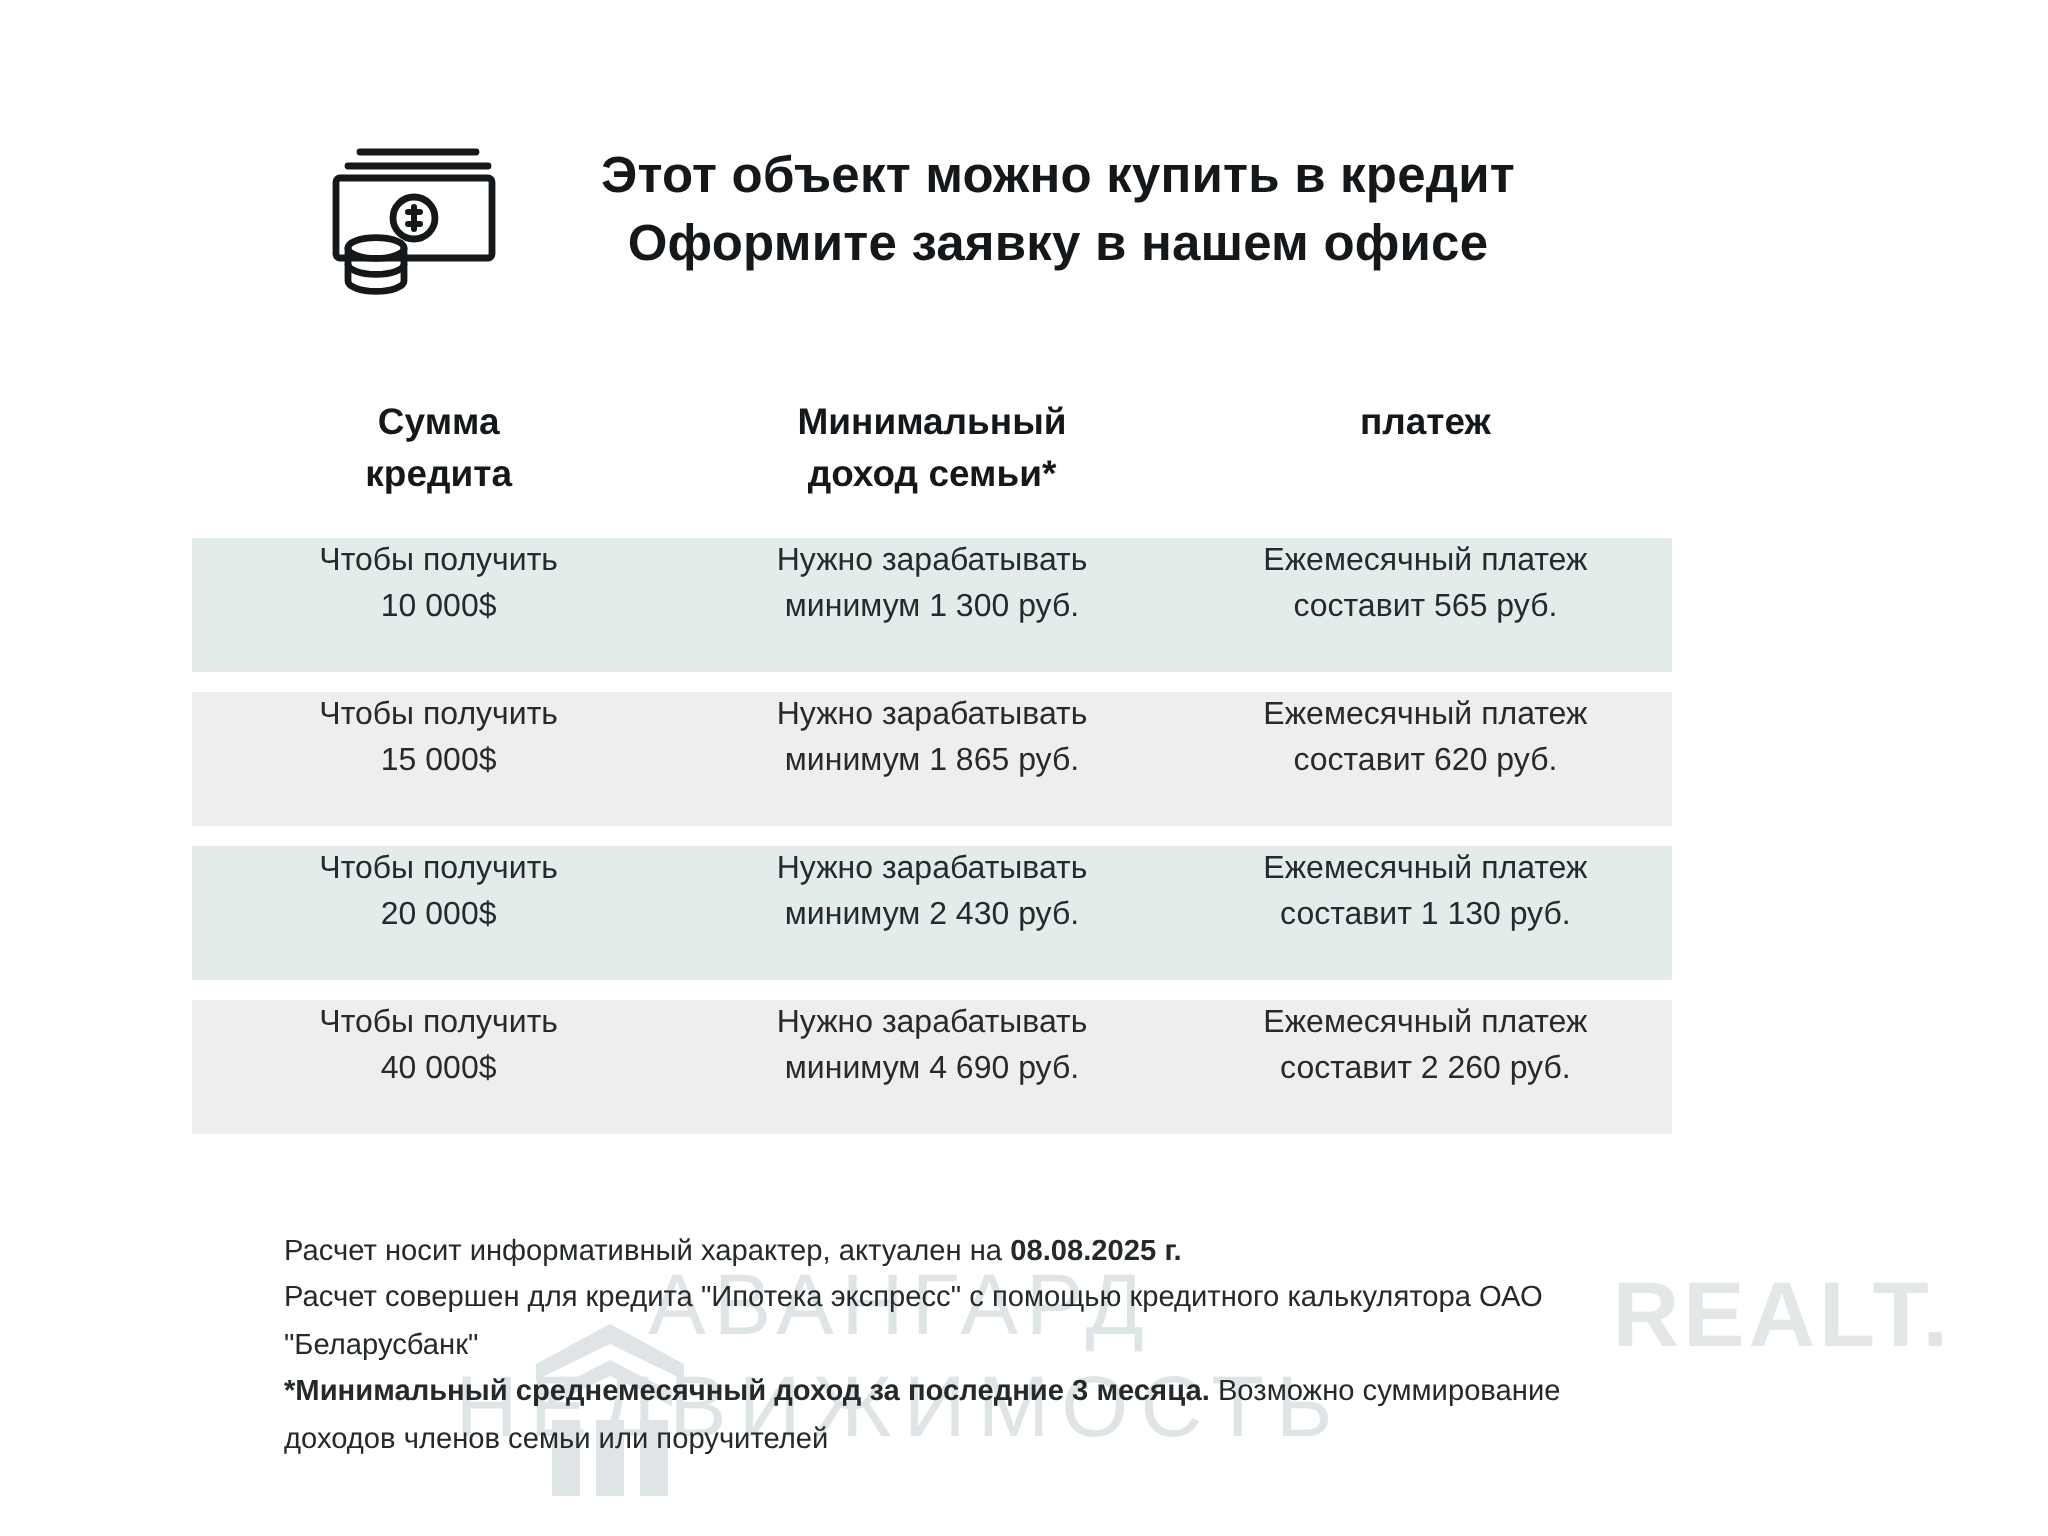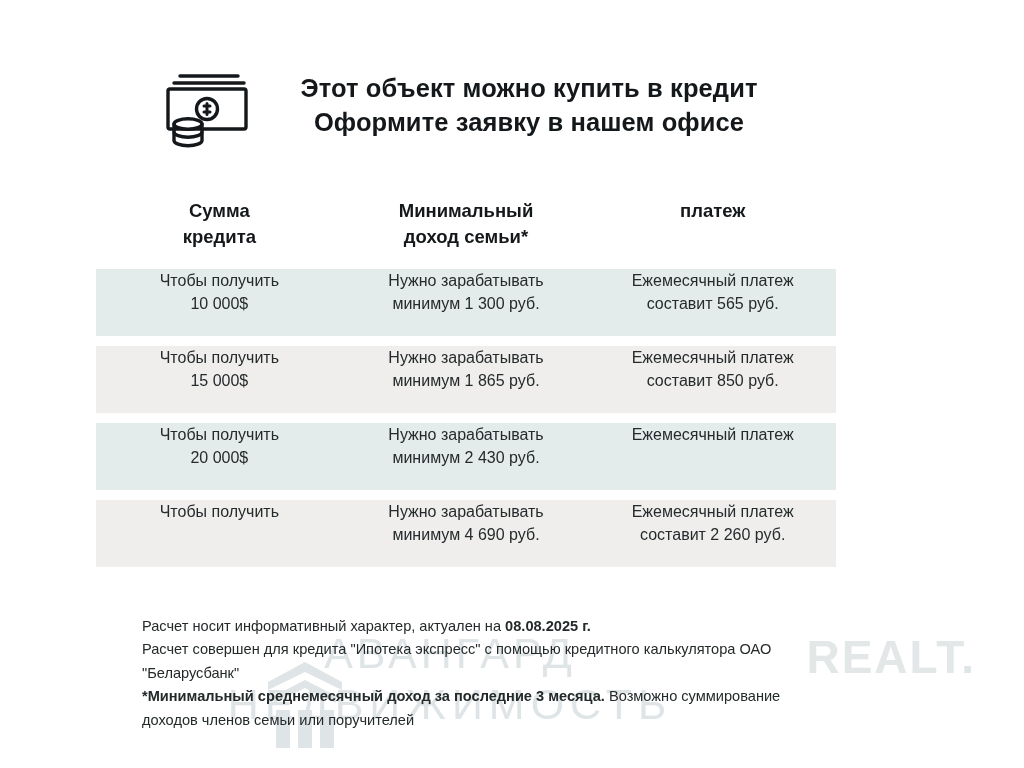--- a/index.html
+++ b/index.html
@@ -215,41 +215,43 @@
         <div class="cell">
           <span>Чтобы получить</span>
           <span>15 000$</span>
         </div>
         <div class="cell">
           <span>Нужно зарабатывать</span>
           <span>минимум 1 865 руб.</span>
         </div>
         <div class="cell">
           <span>Ежемесячный платеж</span>
-          <span>составит 850 руб.</span>
+          <span>составит 620 руб.</span>
         </div>
       </div>
 
       <div class="row tint-a">
         <div class="cell">
           <span>Чтобы получить</span>
           <span>20 000$</span>
         </div>
         <div class="cell">
           <span>Нужно зарабатывать</span>
           <span>минимум 2 430 руб.</span>
         </div>
         <div class="cell">
           <span>Ежемесячный платеж</span>
+          <span>составит 1 130 руб.</span>
         </div>
       </div>
 
       <div class="row tint-b">
         <div class="cell">
           <span>Чтобы получить</span>
+          <span>40 000$</span>
         </div>
         <div class="cell">
           <span>Нужно зарабатывать</span>
           <span>минимум 4 690 руб.</span>
         </div>
         <div class="cell">
           <span>Ежемесячный платеж</span>
           <span>составит 2 260 руб.</span>
         </div>
       </div>

